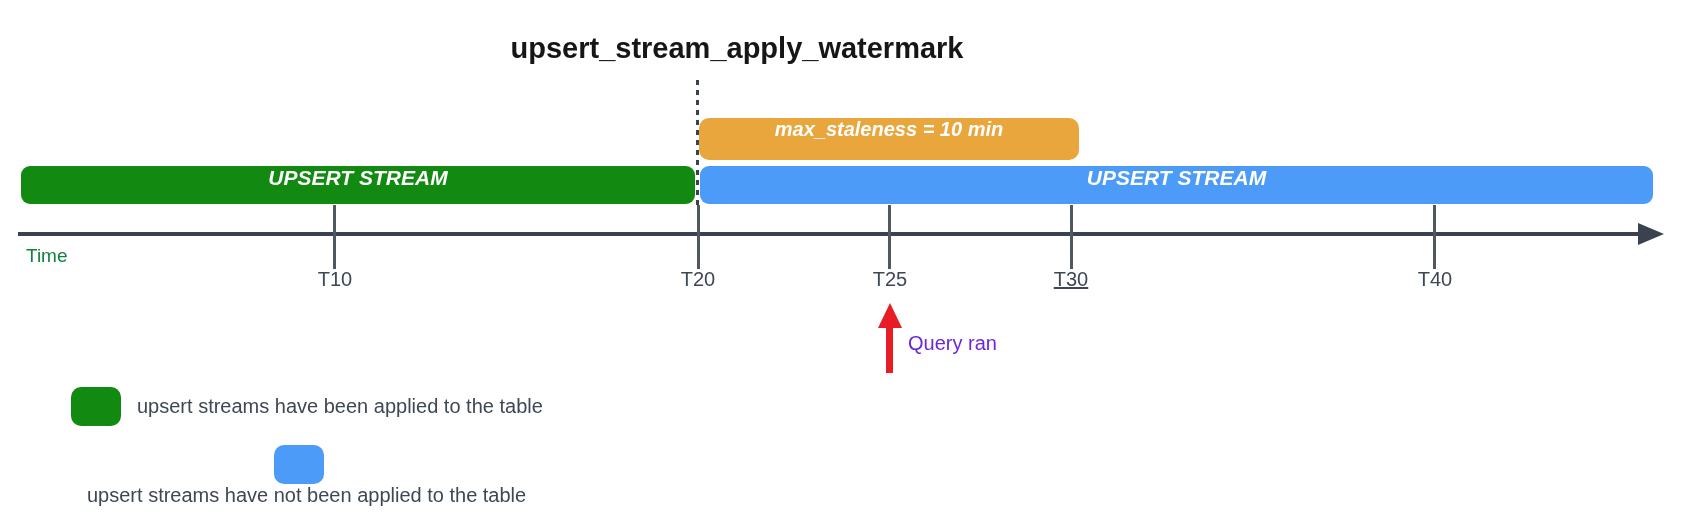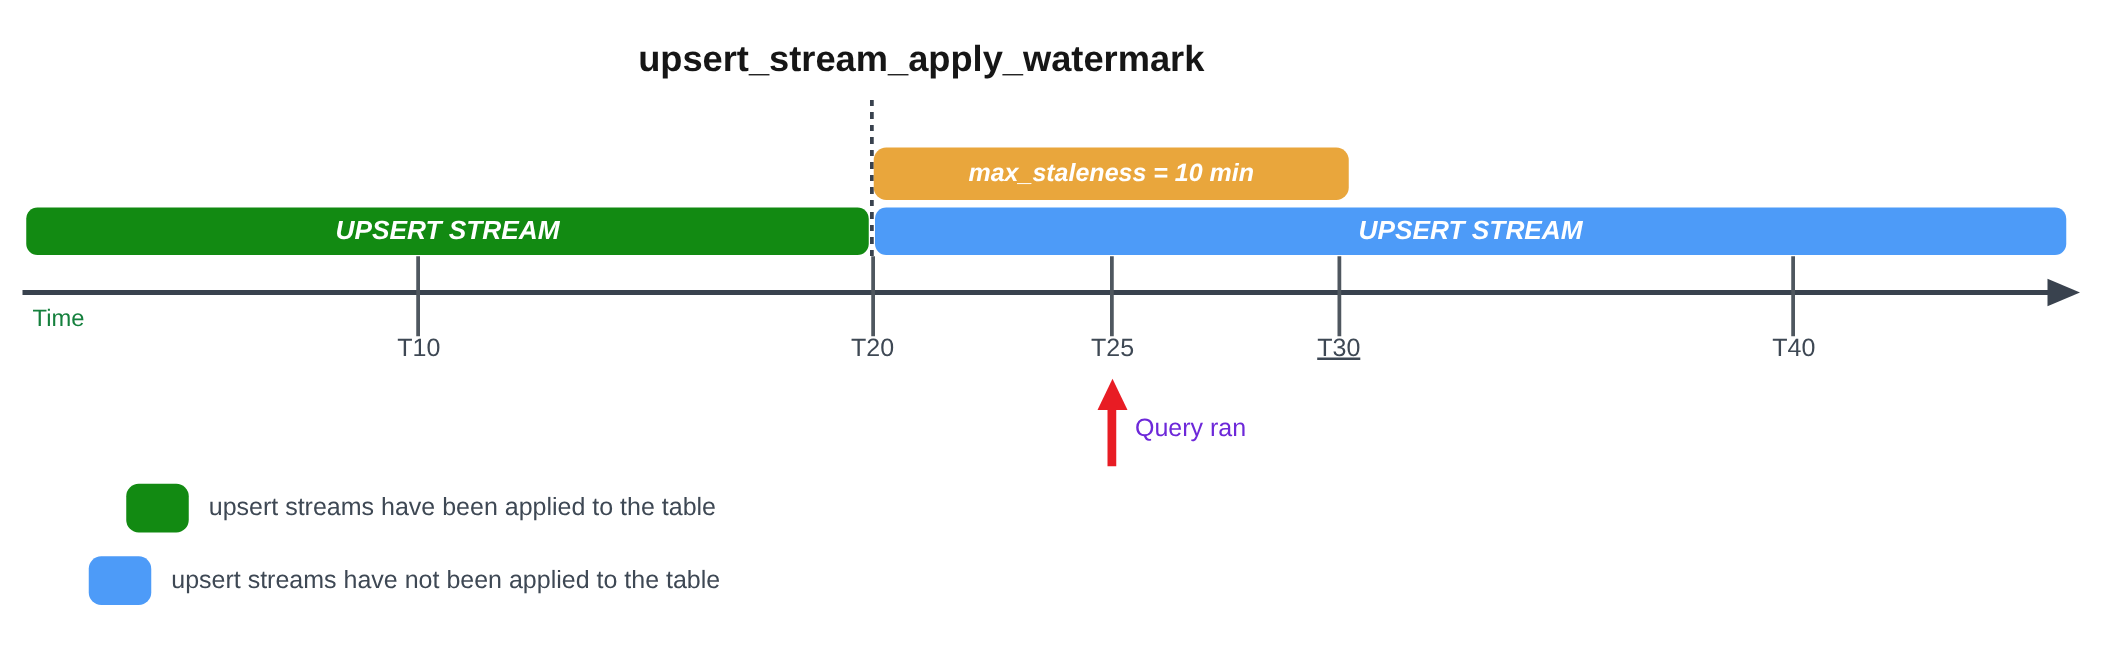--- a/index.html
+++ b/index.html
@@ -36,21 +36,21 @@
     top: 80px;
     width: 3px;
     height: 126px;
     background: repeating-linear-gradient(180deg, #39424E 0 5px, transparent 5px 10px);
   }
 
   
   .bar {
     position: absolute;
     display: flex;
-    align-items: center;
+    align-items: flex-start;
     justify-content: center;
     color: #ffffff;
     font-weight: bold;
     font-style: italic;
     white-space: nowrap;
   }
   .bar-staleness {
     left: 699px;
     top: 118px;
     width: 380px;
@@ -149,22 +149,22 @@
     white-space: nowrap;
   }
 
   
   .legend-row {
     position: absolute;
     left: 71px;
     display: flex;
     align-items: center;
   }
-  .legend-row-1 { top: 387px; margin-left: 30px; }
-  .legend-row-2 { top: 445px; }
+  .legend-row-1 { top: 387px; }
+  .legend-row-2 { top: 445px; flex-direction: column; }
   .legend-swatch {
     width: 50px;
     height: 39px;
     border-radius: 10px;
     flex: 0 0 auto;
   }
   .legend-swatch-applied { background: #128A12; }
   .legend-swatch-unapplied { background: #4D9BF8; }
   .legend-label {
     margin-left: 16px;

